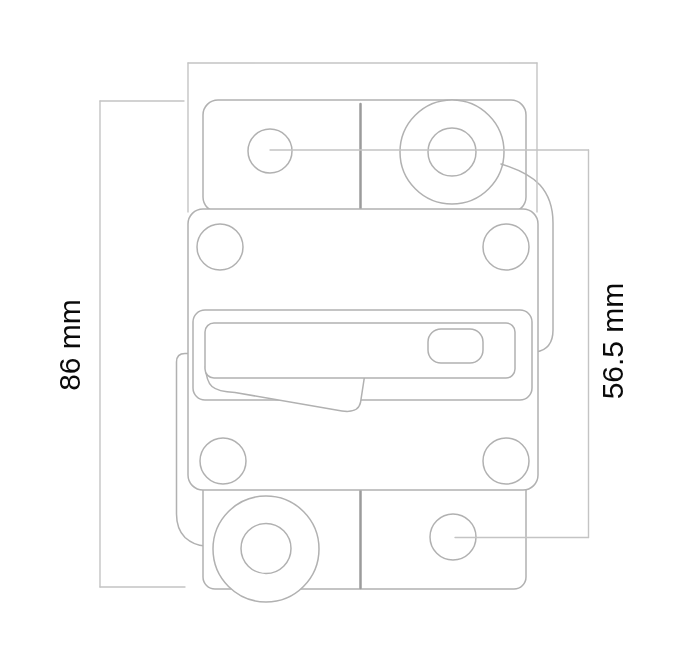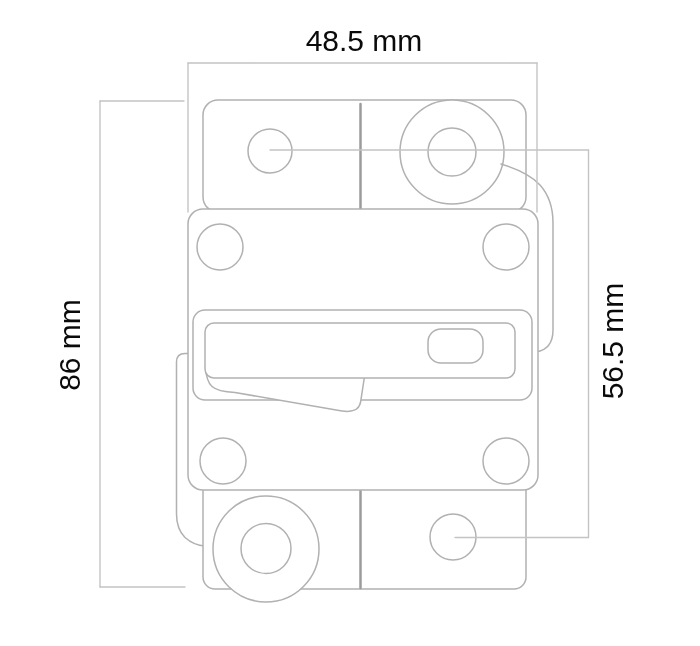--- a/index.html
+++ b/index.html
@@ -73,16 +73,15 @@
         <line x1="100" y1="101" x2="100" y2="587"></line>
         <line x1="100" y1="101" x2="184" y2="101"></line>
         <line x1="100" y1="587" x2="185" y2="587"></line>
         <line x1="588.5" y1="150" x2="588.5" y2="537.5"></line>
         <line x1="270" y1="150" x2="588.5" y2="150"></line>
         <line x1="455" y1="537.5" x2="588.5" y2="537.5"></line>
       </g>
     </g>
   </svg>
 
-  <div class="lbl lbl-top">48.5 mm</div>
   <div class="lbl lbl-left">86 mm</div>
   <div class="lbl lbl-right">56.5 mm</div>
 </div>
 
 </body></html>

